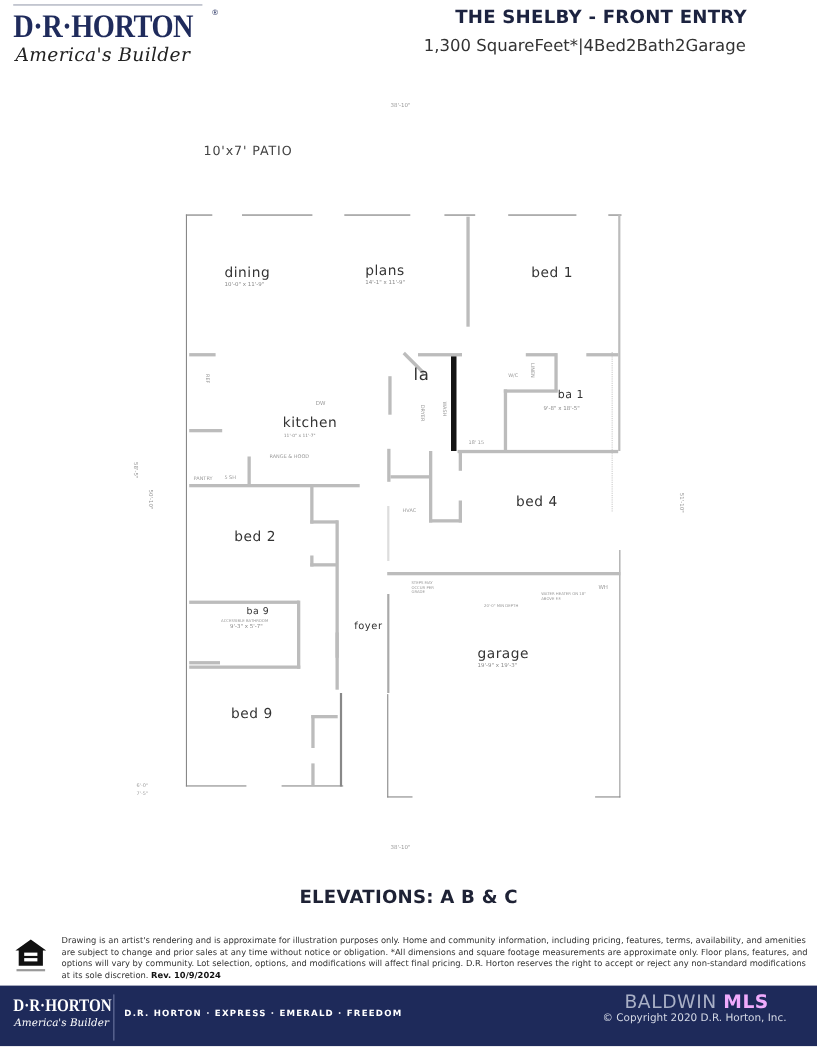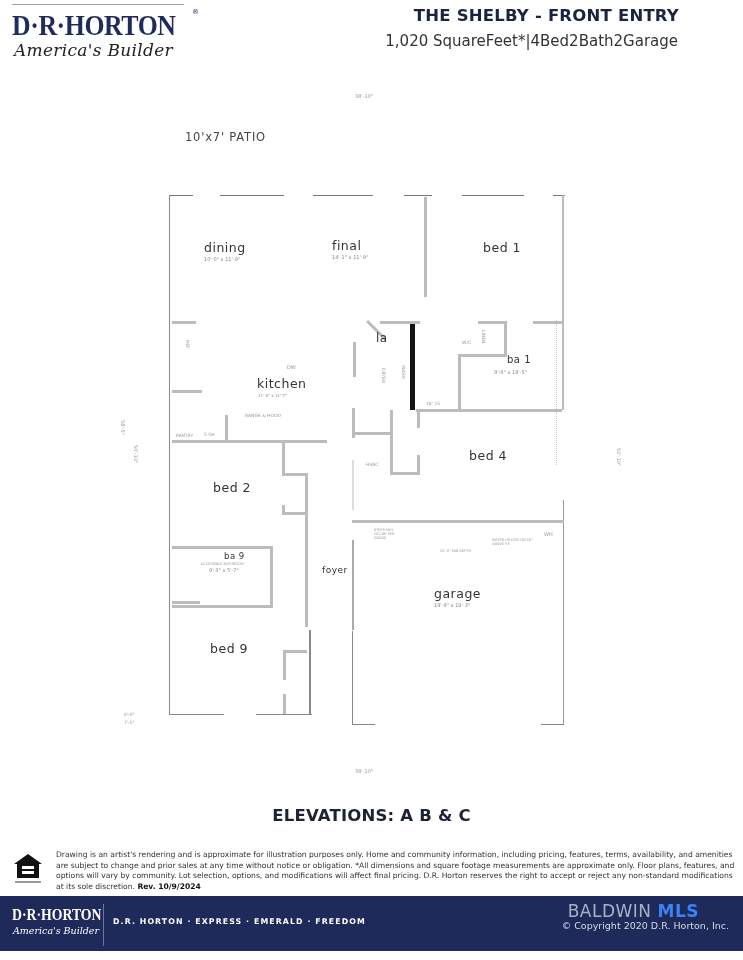--- a/index.html
+++ b/index.html
@@ -37,34 +37,34 @@
   .disclaimer b { color: #111; }
 
   
   .footer { left: 0; top: 896px; width: 743px; height: 55px; background: #1e2a5a; }
   .f-logo { position: absolute; left: 12px; top: 10px; width: 85px; height: 34px; }
   .f-logo-main { position: absolute; left: 0; top: 0; font-family: "Liberation Serif", serif; font-weight: bold; font-size: 16px; color: #fff; transform: scaleX(0.86); transform-origin: left top; white-space: nowrap; }
   .f-logo-tag { position: absolute; left: 1px; top: 19px; font-family: "DejaVu Serif", serif; font-style: italic; font-size: 9.5px; color: #fff; white-space: nowrap; }
   .f-divider { position: absolute; left: 103px; top: 8px; width: 1px; height: 42px; background: #6c77a0; }
   .f-brands { position: absolute; left: 113px; top: 21px; font-size: 7.8px; font-weight: bold; color: #fff; letter-spacing: 1.1px; white-space: nowrap; }
   .f-mls { position: absolute; right: 44px; top: 5px; font-size: 17px; color: #a9b0c6; letter-spacing: 0.5px; white-space: nowrap; }
-  .f-mls b { color: #3b82f6; }
-  .f-copy { position: absolute; right: 14px; top: 24px; font-size: 9.5px; color: #d6dae6; white-space: nowrap; }
+  .f-mls b { color: #f0abfc; }
+  .f-copy { position: absolute; right: 28px; top: 24px; font-size: 9.5px; color: #d6dae6; white-space: nowrap; }
 </style>
 </head>
 <body>
 
 <div class="abs logo-box">
   <div class="logo-rule"></div>
   <div class="logo-main">D·R·HORTON</div>
   <div class="logo-reg">®</div>
   <div class="logo-tag">America's Builder</div>
 </div>
 <div class="abs plan-title">THE SHELBY - FRONT ENTRY</div>
-<div class="abs plan-sub">1,020 SquareFeet*|4Bed2Bath2Garage</div>
+<div class="abs plan-sub">1,300 SquareFeet*|4Bed2Bath2Garage</div>
 
 <div class="abs plan">
 
   <div class="tiny" style="left:355px;top:93px;font-size:5px;">38'-10"</div>
   <div class="tiny" style="left:355px;top:768px;font-size:5px;">38'-10"</div>
   <div class="tiny vert" style="left:126px;top:420px;font-size:5px;">58'-5"</div>
   <div class="tiny vert" style="left:139px;top:445px;font-size:5px;">50'-10"</div>
   <div class="tiny vert" style="left:622px;top:448px;font-size:5px;">51'-10"</div>
   <div class="tiny" style="left:124px;top:712px;">6'-0"</div>
   <div class="tiny" style="left:124px;top:720px;">7'-5"</div>
@@ -132,24 +132,24 @@
   <div class="wall" style="left:541px;top:724px;width:23px;height:1px;background:#888;"></div>
 
   <div class="wall" style="left:169px;top:714px;width:55px;height:1px;background:#888;"></div>
   <div class="wall" style="left:256px;top:714px;width:56px;height:1px;background:#888;"></div>
   <div class="wall" style="left:283px;top:650px;width:3px;height:30px;"></div>
   <div class="wall" style="left:283px;top:650px;width:24px;height:3px;"></div>
   <div class="wall" style="left:283px;top:694px;width:3px;height:20px;"></div>
 
   <div class="room-label" style="left:204px;top:240px;">dining</div>
   <div class="room-dim" style="left:204px;top:256px;">10'-0" x 11'-9"</div>
-  <div class="room-label" style="left:332px;top:238px;">final</div>
+  <div class="room-label" style="left:332px;top:238px;">plans</div>
   <div class="room-dim" style="left:332px;top:254px;">14'-1" x 11'-9"</div>
   <div class="room-label" style="left:483px;top:240px;">bed 1</div>
-  <div class="room-label" style="left:376px;top:331px;font-size:12px;">la</div>
+  <div class="room-label" style="left:376px;top:331px;font-size:15px;">la</div>
   <div class="room-label" style="left:507px;top:354px;font-size:10px;">ba 1</div>
   <div class="room-dim" style="left:494px;top:369px;">9'-8" x 18'-5"</div>
   <div class="room-label" style="left:257px;top:376px;text-align:right;">kitchen</div>
   <div class="room-dim" style="left:258px;top:393px;font-size:4px;">11'-0" x 11'-7"</div>
   <div class="room-label" style="left:469px;top:448px;">bed 4</div>
   <div class="room-label" style="left:213px;top:480px;">bed 2</div>
   <div class="room-label" style="left:224px;top:551px;font-size:8.5px;">ba 9</div>
   <div class="tiny" style="left:201px;top:562px;font-size:3.5px;">ACCESSIBLE BATHROOM</div>
   <div class="room-dim" style="left:209px;top:567px;">9'-3" x 5'-7"</div>
   <div class="room-label" style="left:322px;top:565px;font-size:9px;">foyer</div>

